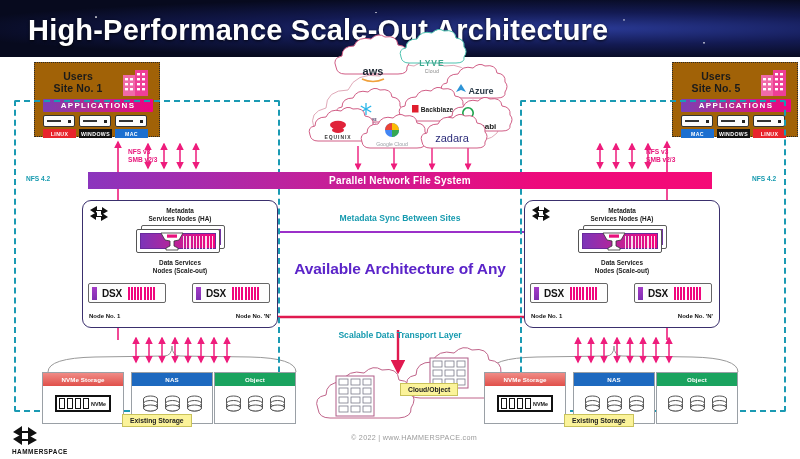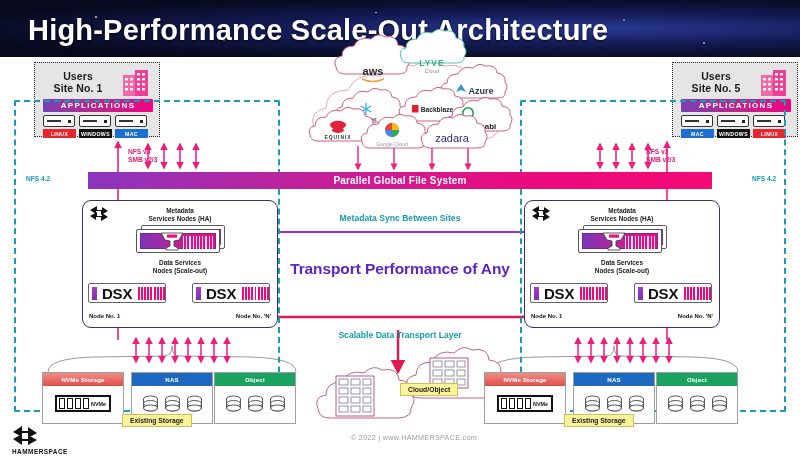--- a/index.html
+++ b/index.html
@@ -29,21 +29,21 @@
   .header-title {
     position:absolute; left:28px; top:14px;
     color:#ffffff; font-size:29px; font-weight:700; letter-spacing:.2px;
     text-shadow: 0 1px 3px rgba(0,0,0,.8);
   }
 
   
   .site-box {
     position:absolute;
     border:1.6px dotted #2a2a2a;
-    background:#e5e5e5;
+    background:#a16207;
   }
   .site-title {
     position:absolute; text-align:center; font-size:10.5px; font-weight:bold;
     color:#1b1b1b; line-height:12px; letter-spacing:.1px;
   }
   .bldg { position:absolute; }
   .apps-bar {
     position:absolute; height:13px;
     background: linear-gradient(90deg, #7b3fb5 0%, #b32a8e 45%, #f0047f 100%);
     border-radius:1px;
@@ -104,21 +104,21 @@
     background: repeating-linear-gradient(90deg,#ffffff 0 1.2px, transparent 1.2px 3.2px);
     opacity:.85;
   }
   .anvil { position:absolute; left:22px; top:-1px; }
   .dsx {
     position:absolute; width:78px; height:20px;
     border:1.4px solid #666; border-radius:2px; background:#fdfdfd;
     display:flex; align-items:center;
   }
   .dsx .cap { width:5px; height:13px; margin-left:3px; background:linear-gradient(180deg,#a43bc8,#7e2fb0); }
-  .dsx .txt { flex:0 0 auto; margin-left:5px; font-size:15px; font-weight:bold; color:#111; letter-spacing:-.2px; }
+  .dsx .txt { flex:0 0 auto; margin-left:5px; font-size:10px; font-weight:bold; color:#111; letter-spacing:-.2px; }
   .dsx .vents {
     margin-left:5px; width:28px; height:13px;
     background:#f0067d;
     background-image: repeating-linear-gradient(90deg,#ffffff 0 1.1px, transparent 1.1px 3.1px);
   }
   .hs-mark { position:absolute; }
 
   
   .center-head {
     position:absolute; left:278px; top:240px; width:244px;
@@ -451,21 +451,21 @@
   <div class="pink-lbl" style="left:128px; top:148px; width:60px; text-align:left;">
     <span>NFS v3</span><br>
     <span>SMB v2/3</span>
   </div>
   <div class="pink-lbl" style="left:646px; top:148px; width:60px; text-align:left;">
     <span>NFS v3</span><br>
     <span>SMB v2/3</span>
   </div>
   <div class="teal-small" style="left:752px; top:175px;">NFS 4.2</div>
 
-  <div class="pgfs">Parallel Global File System</div>
+  <div class="pgfs">Parallel Network File System</div>
 
   <div class="node-panel" style="left:82px;">
     <svg class="hs-mark" style="left:6px; top:4px;" width="20" height="18" viewBox="0 0 20 18">
       <path d="M1,5 L8,1 L8,5 L13,5 L13,2 L19,6 L12,10 L12,6 L7,6 L7,9 Z" fill="#111"></path>
       <path d="M1,11 L8,7 L8,11 L13,11 L13,8 L19,12 L12,16 L12,12 L7,12 L7,15 Z" fill="#111"></path>
     </svg>
     <div class="panel-label" style="top:6px;">
       <span>Metadata</span><br>
       <span>Services Nodes (HA)</span>
     </div>
@@ -539,21 +539,21 @@
       <span class="vents"></span>
     </div>
     <div style="position:absolute; left:6px; top:112px; font-size:6px; font-weight:bold; color:#111;">Node No. 1</div>
     <div style="position:absolute; right:6px; top:112px; font-size:6px; font-weight:bold; color:#111;">Node No. 'N'</div>
   </div>
 
   <div class="teal-lbl" style="left:278px; top:213px; width:244px;">Metadata Sync Between Sites</div>
 
   <div class="center-head">
     <br>
-    <span>Transport Performance of Any</span><br>
+    <span>Available Architecture of Any</span><br>
   </div>
 
   <div class="teal-lbl" style="left:278px; top:330px; width:244px;">Scalable Data Transport Layer</div>
 
   <svg class="ovl" viewBox="0 0 800 459">
     <path d="M330,418 q-11,0 -12,-9 q-5,-12 8,-14 q0,-13 16,-13 q6,-13 22,-9 q9,-9 18,-3 q16,-3 17,10 q13,1 12,13 q6,6 0,15 q1,9 -12,10 Z" fill="#fff" stroke="#c0648a" stroke-width="1"></path>
     <path d="M420,398 q-11,0 -12,-9 q-5,-12 8,-14 q0,-13 16,-13 q6,-13 22,-9 q9,-9 18,-3 q16,-3 17,10 q13,1 12,13 q6,6 0,15 q1,9 -12,10 Z" fill="#fff" stroke="#c0648a" stroke-width="1"></path>
 
     <g>
       <rect x="336" y="376" width="38" height="40" fill="#fff" stroke="#b05d87" stroke-width="1"></rect>

